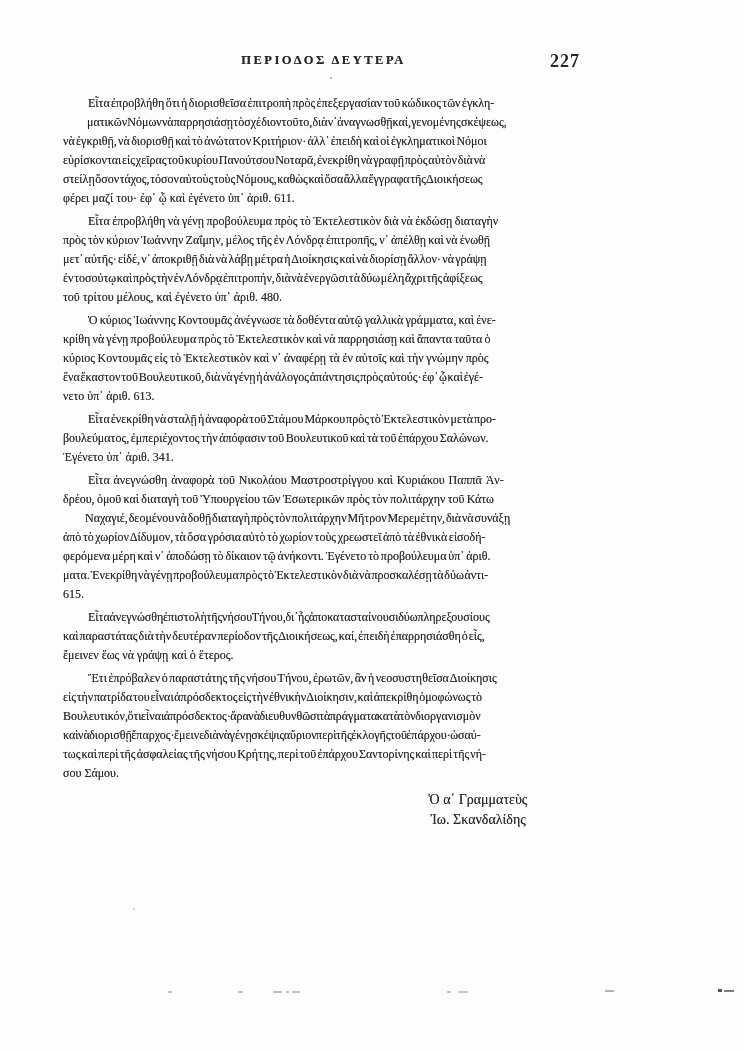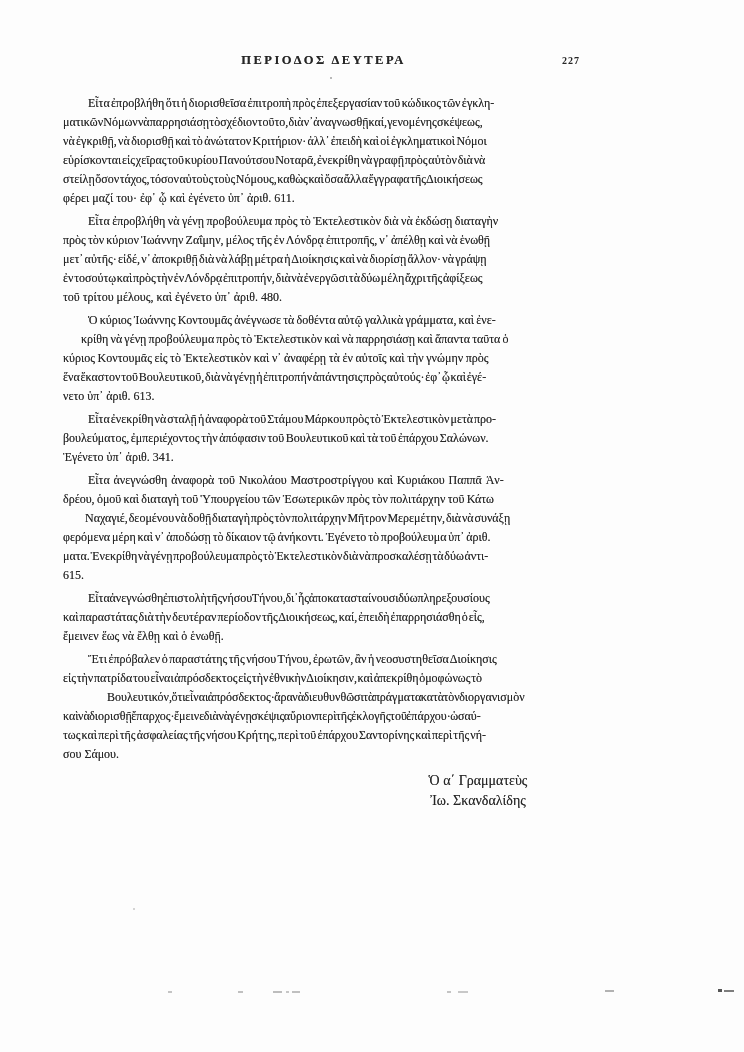--- a/index.html
+++ b/index.html
@@ -29,21 +29,21 @@
     font-size: 12.5px;
     font-weight: bold;
     letter-spacing: 2.5px;
     line-height: 16px;
     text-shadow: 0 0 0.5px rgba(38,38,38,0.6);
   }
   .page-number {
     position: absolute;
     right: 28px;
     top: 1px;
-    font-size: 10px;
+    font-size: 18px;
     font-weight: bold;
     letter-spacing: 1px;
     line-height: 16px;
   }
   .para { margin: 0 0 4px 0; }
   .tline {
     height: 19px;
     line-height: 19px;
     font-size: 12px;
     white-space: nowrap;
@@ -70,68 +70,69 @@
 <div class="page">
   <div class="content">
 
     <div class="running-head">
       <div class="head-title">ΠΕΡΙΟΔΟΣ ΔΕΥΤΕΡΑ</div>
       <div class="page-number">227</div>
     </div>
 
     <div class="para">
       <div class="tline first"><span style="word-spacing: -1.60369px;">Εἶτα ἐπροβλήθη ὅτι ἡ διορισθεῖσα ἐπιτροπὴ πρὸς ἐπεξεργασίαν τοῦ κώδικος τῶν ἐγκλη-</span></div>
-      <div class="tline"><span style="word-spacing: -2.82552px;">ματικῶν Νόμων νὰ παρρησιάσῃ τὸ σχέδιον τοῦτο, διὰ ν᾽ ἀναγνωσθῇ καί, γενομένης σκέψεως,</span></div>
+      <div class="tline"><span style="word-spacing: -2.82552px; margin-left: 24px;">ματικῶν Νόμων νὰ παρρησιάσῃ τὸ σχέδιον τοῦτο, διὰ ν᾽ ἀναγνωσθῇ καί, γενομένης σκέψεως,</span></div>
       <div class="tline"><span style="word-spacing: -1.6274px;">νὰ ἐγκριθῇ, νὰ διορισθῇ καὶ τὸ ἀνώτατον Κριτήριον· ἀλλ᾽ ἐπειδὴ καὶ οἱ ἐγκληματικοὶ Νόμοι</span></div>
       <div class="tline"><span style="word-spacing: -2.1899px;">εὑρίσκονται εἰς χεῖρας τοῦ κυρίου Πανούτσου Νοταρᾶ, ἐνεκρίθη νὰ γραφῇ πρὸς αὐτὸν διὰ νὰ</span></div>
       <div class="tline"><span style="word-spacing: -2.43389px;">στείλῃ ὅσον τάχος, τόσον αὐτοὺς τοὺς Νόμους, καθὼς καὶ ὅσα ἄλλα ἔγγραφα τῆς Διοικήσεως</span></div>
       <div class="tline natural"><span>φέρει μαζί του· ἐφ᾽ ᾧ καὶ ἐγένετο ὑπ᾽ ἀριθ. 611.</span></div>
     </div>
 
     <div class="para">
       <div class="tline first"><span style="word-spacing: -0.522727px;">Εἶτα ἐπροβλήθη νὰ γένῃ προβούλευμα πρὸς τὸ Ἐκτελεστικὸν διὰ νὰ ἐκδώσῃ διαταγὴν</span></div>
       <div class="tline"><span style="word-spacing: -0.866071px;">πρὸς τὸν κύριον Ἰωάννην Ζαΐμην, μέλος τῆς ἐν Λόνδρᾳ ἐπιτροπῆς, ν᾽ ἀπέλθῃ καὶ νὰ ἑνωθῇ</span></div>
       <div class="tline"><span style="word-spacing: -1.66699px;">μετ᾽ αὐτῆς· εἰδέ, ν᾽ ἀποκριθῇ διὰ νὰ λάβῃ μέτρα ἡ Διοίκησις καὶ νὰ διορίσῃ ἄλλον· νὰ γράψῃ</span></div>
       <div class="tline"><span style="word-spacing: -2.30664px;">ἐν τοσούτῳ καὶ πρὸς τὴν ἐν Λόνδρᾳ ἐπιτροπήν, διὰ νὰ ἐνεργῶσι τὰ δύω μέλη ἄχρι τῆς ἀφίξεως</span></div>
       <div class="tline natural"><span>τοῦ τρίτου μέλους, καὶ ἐγένετο ὑπ᾽ ἀριθ. 480.</span></div>
     </div>
 
     <div class="para">
       <div class="tline first"><span style="word-spacing: -0.832386px;">Ὁ κύριος Ἰωάννης Κοντουμᾶς ἀνέγνωσε τὰ δοθέντα αὐτῷ γαλλικὰ γράμματα, καὶ ἐνε-</span></div>
-      <div class="tline"><span style="word-spacing: -0.824519px; margin-left: 18px;">κρίθη νὰ γένῃ προβούλευμα πρὸς τὸ Ἐκτελεστικὸν καὶ νὰ παρρησιάσῃ καὶ ἅπαντα ταῦτα ὁ</span></div>
+      <div class="tline"><span style="word-spacing: -0.824519px;">κρίθη νὰ γένῃ προβούλευμα πρὸς τὸ Ἐκτελεστικὸν καὶ νὰ παρρησιάσῃ καὶ ἅπαντα ταῦτα ὁ</span></div>
       <div class="tline"><span style="word-spacing: -0.402902px;">κύριος Κοντουμᾶς εἰς τὸ Ἐκτελεστικὸν καὶ ν᾽ ἀναφέρῃ τὰ ἐν αὐτοῖς καὶ τὴν γνώμην πρὸς</span></div>
-      <div class="tline"><span style="word-spacing: -2.25417px;">ἕνα ἕκαστον τοῦ Βουλευτικοῦ, διὰ νὰ γένῃ ἡ ἐπιτροπήν ἀπάντησις πρὸς αὐτούς· ἐφ᾽ ᾧ καὶ ἐγέ-</span></div>
+      <div class="tline"><span style="word-spacing: -2.25417px;">ἕνα ἕκαστον τοῦ Βουλευτικοῦ, διὰ νὰ γένῃ ἡ ἀνάλογος ἀπάντησις πρὸς αὐτούς· ἐφ᾽ ᾧ καὶ ἐγέ-</span></div>
       <div class="tline natural"><span>νετο ὑπ᾽ ἀριθ. 613.</span></div>
     </div>
 
     <div class="para">
       <div class="tline first"><span style="word-spacing: -1.99159px;">Εἶτα ἐνεκρίθη νὰ σταλῇ ἡ ἀναφορὰ τοῦ Στάμου Μάρκου πρὸς τὸ Ἐκτελεστικὸν μετὰ προ-</span></div>
       <div class="tline"><span style="word-spacing: -1.43906px;">βουλεύματος, ἐμπεριέχοντος τὴν ἀπόφασιν τοῦ Βουλευτικοῦ καὶ τὰ τοῦ ἐπάρχου Σαλώνων.</span></div>
       <div class="tline natural"><span>Ἐγένετο ὑπ᾽ ἀριθ. 341.</span></div>
     </div>
 
     <div class="para">
       <div class="tline first"><span style="word-spacing: 0.835069px;">Εἶτα ἀνεγνώσθη ἀναφορὰ τοῦ Νικολάου Μαστροστρίγγου καὶ Κυριάκου Παππᾶ Ἀν-</span></div>
       <div class="tline"><span style="word-spacing: -0.735677px; text-align: center;">δρέου, ὁμοῦ καὶ διαταγὴ τοῦ Ὑπουργείου τῶν Ἐσωτερικῶν πρὸς τὸν πολιτάρχην τοῦ Κάτω</span></div>
       <div class="tline"><span style="word-spacing: -2.17578px; margin-left: 22px;">Ναχαγιέ, δεομένου νὰ δοθῇ διαταγὴ πρὸς τὸν πολιτάρχην Μῆτρον Μερεμέτην, διὰ νὰ συνάξῃ</span></div>
+      <div class="tline"><span style="word-spacing: -1.45521px;">ἀπὸ τὸ χωρίον Δίδυμον, τὰ ὅσα γρόσια αὐτὸ τὸ χωρίον τοὺς χρεωστεῖ ἀπὸ τὰ ἐθνικὰ εἰσοδή-</span></div>
       <div class="tline"><span style="word-spacing: -1.13702px;">φερόμενα μέρη καὶ ν᾽ ἀποδώσῃ τὸ δίκαιον τῷ ἀνήκοντι. Ἐγένετο τὸ προβούλευμα ὑπ᾽ ἀριθ.</span></div>
       <div class="tline"><span style="word-spacing: -2.27284px;">ματα. Ἐνεκρίθη νὰ γένῃ προβούλευμα πρὸς τὸ Ἐκτελεστικὸν διὰ νὰ προσκαλέσῃ τὰ δύω ἀντι-</span></div>
       <div class="tline natural"><span>615.</span></div>
     </div>
 
     <div class="para">
       <div class="tline first"><span style="word-spacing: -3.25469px;">Εἶτα ἀνεγνώσθη ἐπιστολὴ τῆς νήσου Τήνου, δι᾽ ἧς ἀποκατασταίνουσι δύω πληρεξουσίους</span></div>
       <div class="tline"><span style="word-spacing: -1.97786px;">καὶ παραστάτας διὰ τὴν δευτέραν περίοδον τῆς Διοικήσεως, καί, ἐπειδὴ ἐπαρρησιάσθη ὁ εἷς,</span></div>
-      <div class="tline natural"><span>ἔμεινεν ἕως νὰ ἔλθῃ καὶ ὁ ἑνωθῇ.</span></div>
+      <div class="tline natural"><span>ἔμεινεν ἕως νὰ γράψῃ καὶ ὁ ἕτερος.</span></div>
     </div>
 
     <div class="para">
       <div class="tline first"><span style="word-spacing: -1.48011px;">Ἔτι ἐπρόβαλεν ὁ παραστάτης τῆς νήσου Τήνου, ἐρωτῶν, ἂν ἡ νεοσυστηθεῖσα Διοίκησις</span></div>
       <div class="tline"><span style="word-spacing: -2.30409px;">εἰς τὴν πατρίδα του εἶναι ἀπρόσδεκτος εἰς τὴν ἐθνικὴν Διοίκησιν, καὶ ἀπεκρίθη ὁμοφώνως τὸ</span></div>
-      <div class="tline"><span style="word-spacing: -3.53835px; margin-left: 44px;">Βουλευτικόν, ὅτι εἶναι ἀπρόσδεκτος· ἄρα νὰ διευθυνθῶσι τὰ πράγματα κατὰ τὸν διοργανισμὸν</span></div>
+      <div class="tline"><span style="word-spacing: -3.53835px;">Βουλευτικόν, ὅτι εἶναι ἀπρόσδεκτος· ἄρα νὰ διευθυνθῶσι τὰ πράγματα κατὰ τὸν διοργανισμὸν</span></div>
       <div class="tline"><span style="word-spacing: -3.4875px;">καὶ νὰ διορισθῇ ἔπαρχος· ἔμεινε διὰ νὰ γένῃ σκέψις αὔριον περὶ τῆς ἐκλογῆς τοῦ ἐπάρχου· ὡσαύ-</span></div>
       <div class="tline"><span style="word-spacing: -1.85521px;">τως καὶ περὶ τῆς ἀσφαλείας τῆς νήσου Κρήτης, περὶ τοῦ ἐπάρχου Σαντορίνης καὶ περὶ τῆς νή-</span></div>
       <div class="tline natural"><span>σου Σάμου.</span></div>
     </div>
 
     <div class="signature">
       <div class="sig-line">Ὁ α΄ Γραμματεὺς</div>
       <div class="sig-line">Ἰω. Σκανδαλίδης</div>
     </div>
 

